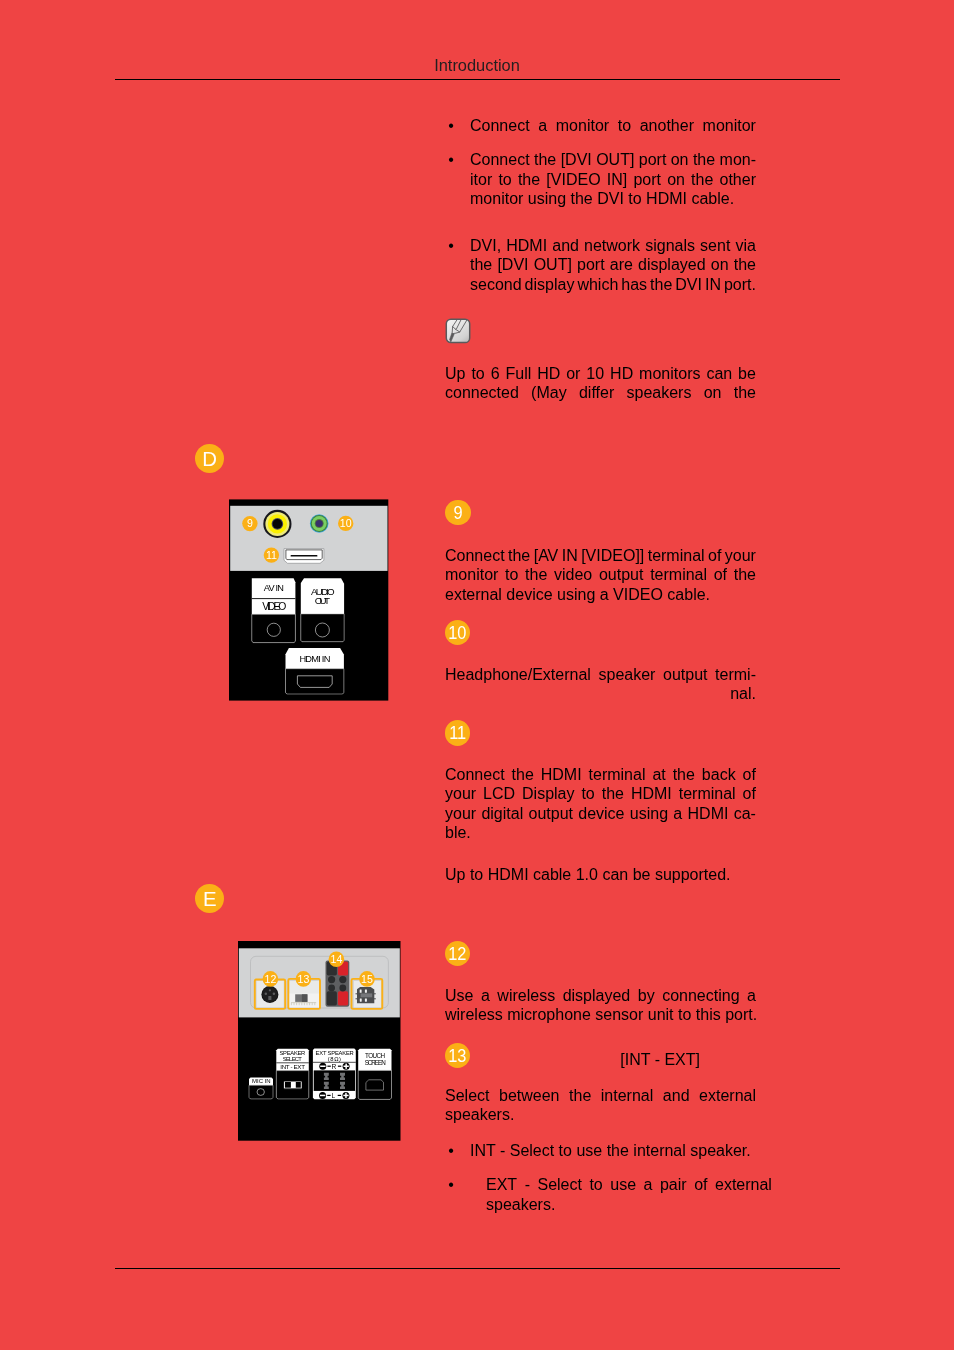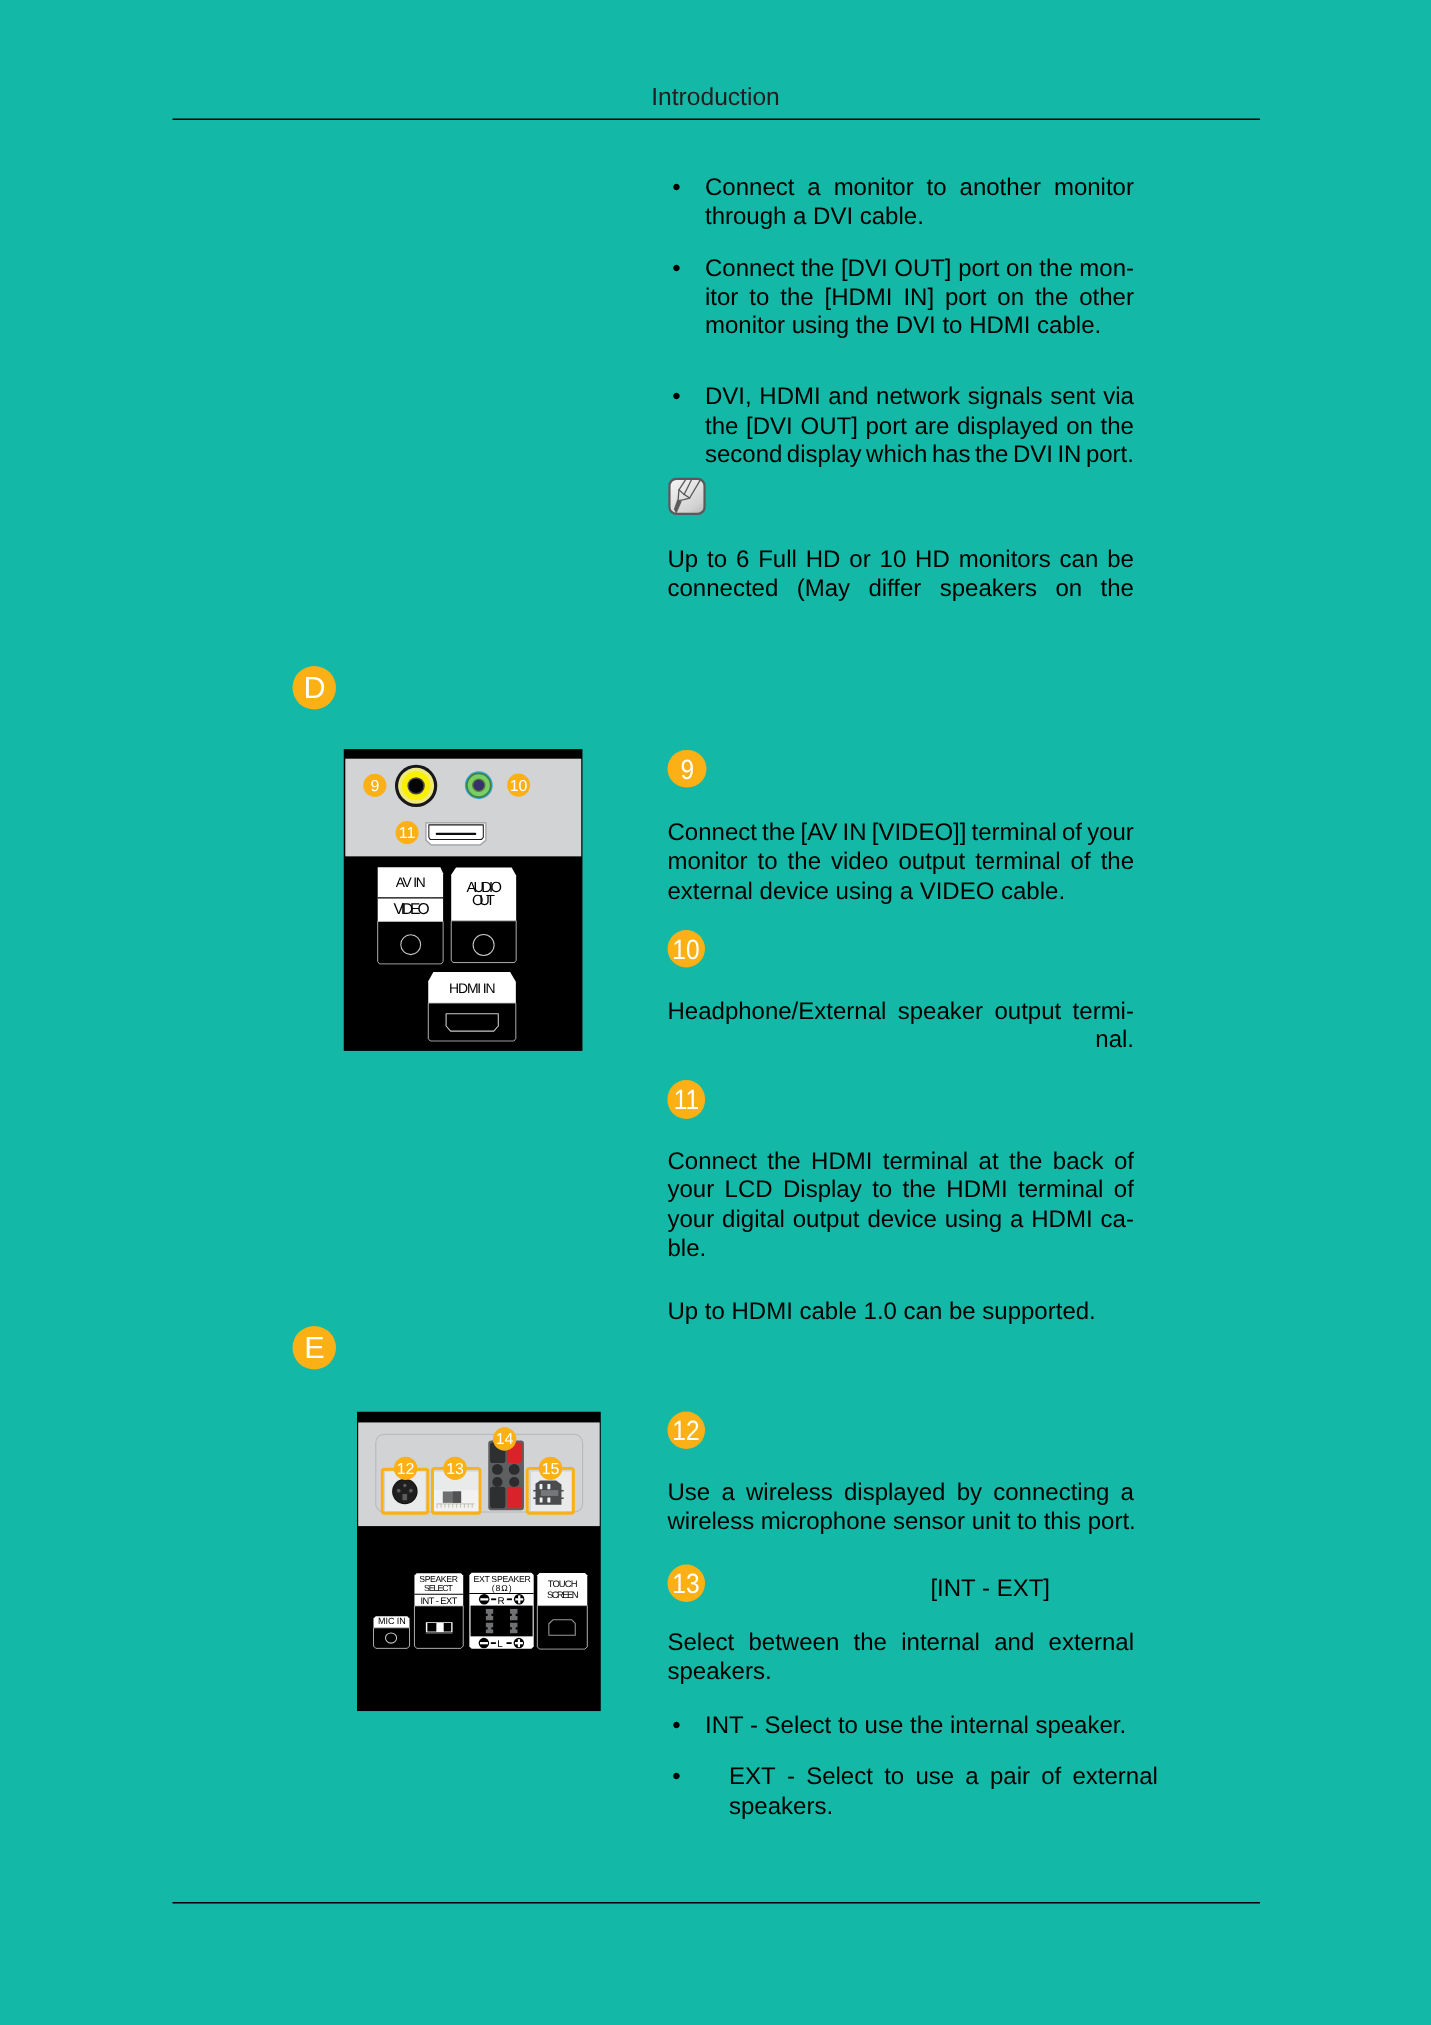--- a/index.html
+++ b/index.html
@@ -1,17 +1,17 @@
 <!DOCTYPE html>
 <html><head>
 <meta charset="utf-8">
 <style>
   html,body{margin:0;padding:0;}
   body{width:954px;height:1350px;background:#ffffff;font-family:"Liberation Sans",sans-serif;color:#000;}
-  .page{position:relative;width:954px;height:1350px;overflow:hidden;background:#14b8a6;}
+  .page{position:relative;width:954px;height:1350px;overflow:hidden;background:#ef4444;}
 
   
   .hdr-title{position:absolute;left:0;top:56px;width:954px;text-align:center;font-size:16.4px;line-height:19px;color:#231f20;}
   .hdr-rule{position:absolute;left:115px;top:79px;width:725px;height:1.4px;background:#000;}
   .ftr-rule{position:absolute;left:115px;top:1268px;width:725px;height:1.4px;background:#000;}
 
   
   .txtcol{position:absolute;left:445px;top:0;width:311px;}
   .ln{font-size:16px;line-height:19.3px;white-space:pre;margin:0;}
   .ln.j{display:flex;justify-content:space-between;white-space:pre;}
@@ -34,28 +34,27 @@
 <div class="page">
   <div class="hdr-title">Introduction</div>
   <div class="hdr-rule"></div>
   <div class="ftr-rule"></div>
 
   <div class="txtcol" style="left:448px;top:116px;width:308px;">
     <div class="bullet" style="margin-top:0px;">
       <span class="dot">•</span>
       <div style="margin-left:22px;width:286px;">
           <div class="ln j"><span>Connect</span><span>a</span><span>monitor</span><span>to</span><span>another</span><span>monitor</span></div>
-          <div class="ln">through a DVI cable.</div>
         </div>
     </div>
     <div class="bullet" style="margin-top:15px;">
       <span class="dot">•</span>
       <div style="margin-left:22px;width:286px;">
           <div class="ln j"><span>Connect</span><span>the</span><span>[DVI</span><span>OUT]</span><span>port</span><span>on</span><span>the</span><span>mon-</span></div>
-          <div class="ln j"><span>itor</span><span>to</span><span>the</span><span>[HDMI</span><span>IN]</span><span>port</span><span>on</span><span>the</span><span>other</span></div>
+          <div class="ln j"><span>itor</span><span>to</span><span>the</span><span>[VIDEO</span><span>IN]</span><span>port</span><span>on</span><span>the</span><span>other</span></div>
           <div class="ln">monitor using the DVI to HDMI cable.</div>
         </div>
     </div>
     <div class="bullet" style="margin-top:15px;">
       <span class="dot">•</span>
       <div style="margin-left:22px;width:286px;margin-top:28px;">
           <div class="ln j"><span>DVI,</span><span>HDMI</span><span>and</span><span>network</span><span>signals</span><span>sent</span><span>via</span></div>
           <div class="ln j"><span>the</span><span>[DVI</span><span>OUT]</span><span>port</span><span>are</span><span>displayed</span><span>on</span><span>the</span></div>
           <div class="ln j"><span>second</span><span>display</span><span>which</span><span>has</span><span>the</span><span>DVI</span><span>IN</span><span>port.</span></div>
         </div>

